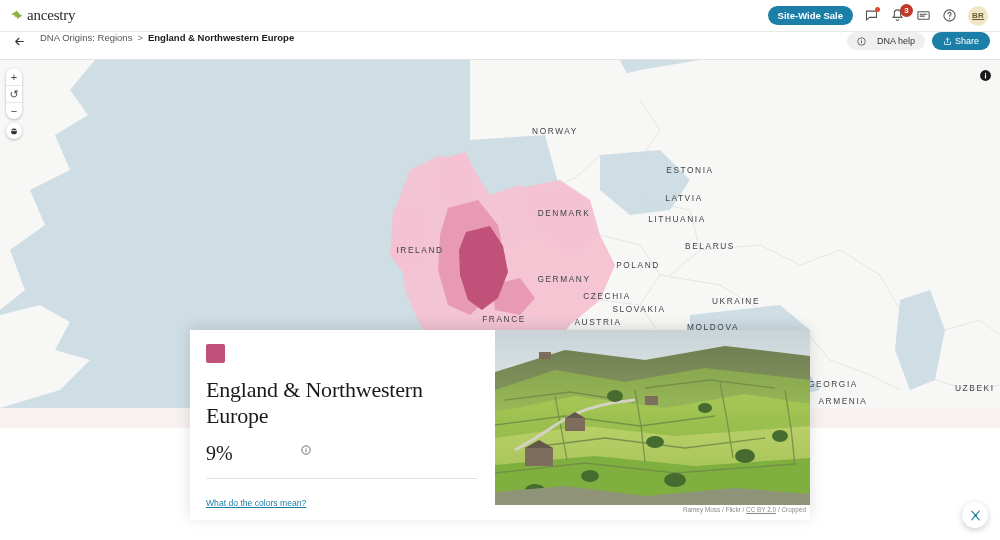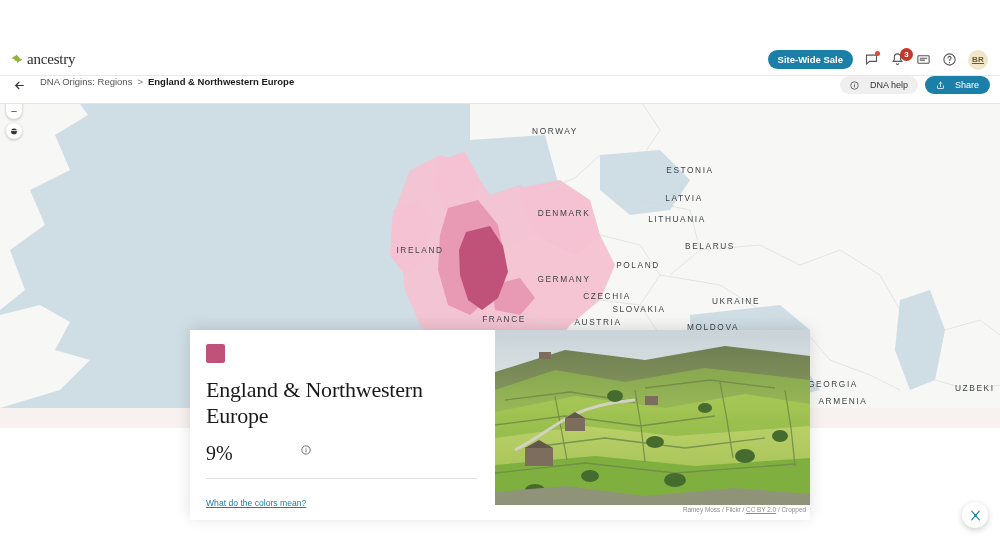--- a/index.html
+++ b/index.html
@@ -5,21 +5,21 @@
   * { box-sizing: border-box; margin: 0; padding: 0; }
   body {
     width: 1000px; height: 540px;
     font-family: "Liberation Sans", sans-serif;
     background: #ffffff; overflow: hidden; position: relative;
   }
 
   
   .topnav {
     height: 32px; background: #fff; display: flex; align-items: center;
-    position: relative; z-index: 40; border-bottom: 1px solid #e8e8e8; margin-top: 44px;
+    position: relative; z-index: 40; border-bottom: 1px solid #e8e8e8;
   }
   .logo-wrap { display:flex; align-items:center; gap:3px; padding-left:10px; width:100px; }
   .leaf { width: 14px; height: 14px; flex: 0 0 auto; }
   .logo-text { font-family:"Liberation Serif", serif; font-size:15px; color:#2b2b2b; letter-spacing:-0.2px; }
   .nav-items { display: flex; align-items: center; gap: 18px; margin-left: 12px; height: 32px; }
   .nav-item {
     font-size: 10.5px; color: #3d3d3d; height: 32px; display:flex; align-items:center;
     position: relative; cursor: pointer; letter-spacing: .1px;
   }
   .nav-item.active { font-weight: bold; color:#1a1a1a; }
@@ -56,21 +56,21 @@
   .crumb { font-size:9.5px; color:#555; cursor:pointer; }
   .crumb-sep { font-size:9.5px; color:#777; margin:0 5px; }
   .crumb-current { font-size:9.5px; color:#1a1a1a; font-weight:bold; }
   .crumb-actions { margin-left:auto; display:flex; align-items:center; gap:7px; }
   .pill-gray {
     background:#efefef; color:#333; font-size:9px; border-radius:11px; padding:4px 10px;
     display:flex; align-items:center; gap:11px; cursor:pointer; white-space:nowrap;
   }
   .pill-blue {
     background:#1b7fa8; color:#fff; font-size:9px; border-radius:11px; padding:4px 11px;
-    display:flex; align-items:center; gap:10px; cursor:pointer; white-space:nowrap;
+    display:flex; align-items:center; gap:3px; cursor:pointer; white-space:nowrap;
   }
 
   
   .map-area { position:absolute; top:60px; left:0; width:1000px; height:348px; overflow:hidden; background:#cfdde4; }
   .map-svg { position:absolute; top:0; left:0; }
   .map-label {
     font-family:"Liberation Sans", sans-serif; font-size:8.3px; fill:#3f4448;
     letter-spacing:1.6px; font-weight:500;
   }
 

